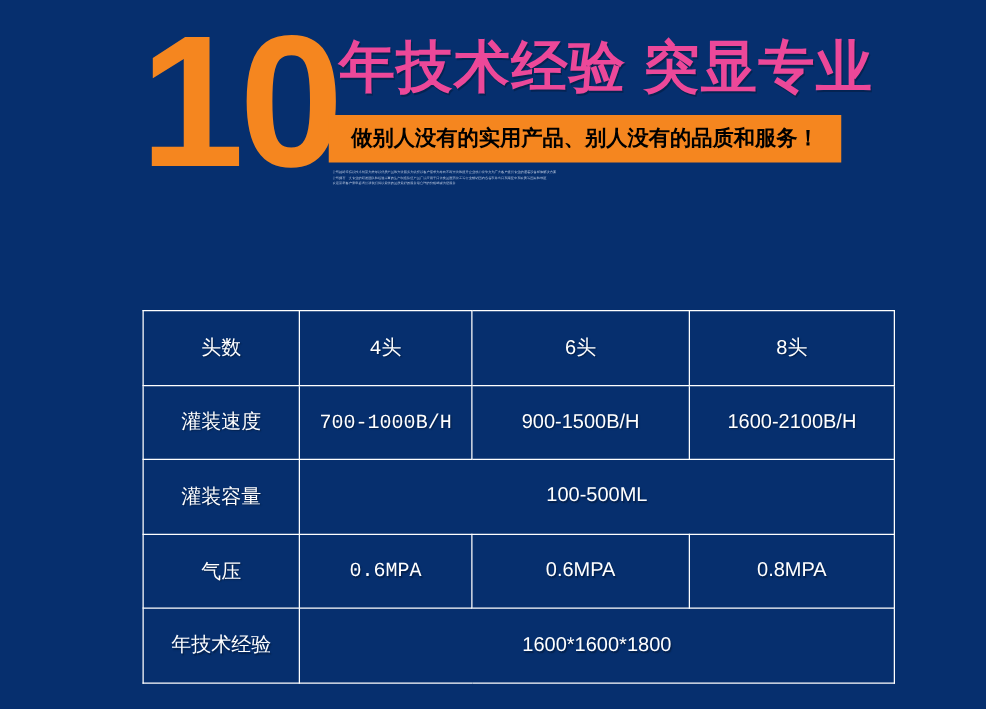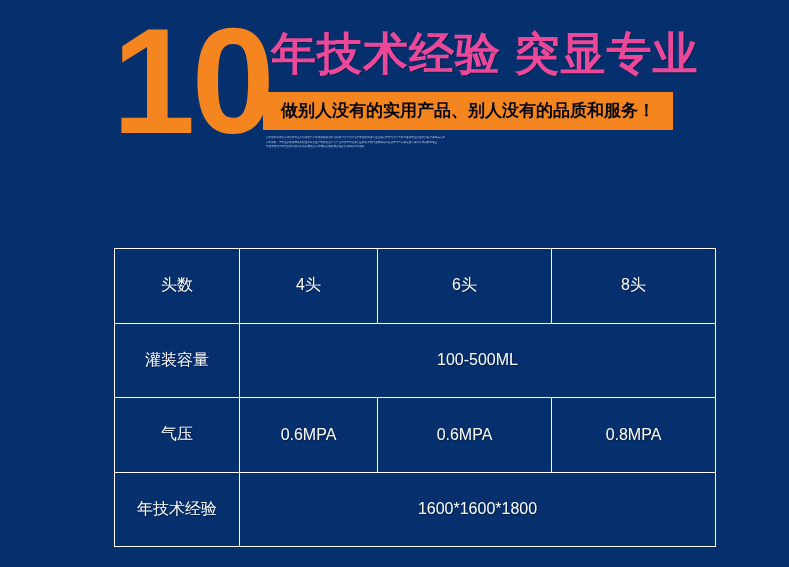--- a/index.html
+++ b/index.html
@@ -108,21 +108,21 @@
     color: #ffffff;
     font-size: 16px;
     text-align: center;
     vertical-align: middle;
     padding: 0;
     height: 37.4px;
     white-space: nowrap;
     text-shadow: 1px 1px 1px rgba(0,0,0,0.35);
   }
   td.label-cell { width: 124px; }
-  td.c4 { width: 137px; }
+  td.c4 { width: 137px; font-family: Liberation Mono, monospace; }
   td.c6 { width: 173px; }
   td.c8 { width: 163px; }
 </style>
 </head>
 <body>
 
 <div id="page">
 
   <div id="header">
 
@@ -146,20 +146,26 @@
     <table class="spec">
       <tbody>
 
         <tr>
           <td class="label-cell">头数</td>
           <td class="c4">4头</td>
           <td class="c6">6头</td>
           <td class="c8">8头</td>
         </tr>
 
+        <tr>
+          <td class="label-cell">灌装速度</td>
+          <td class="c4">700-1000B/H</td>
+          <td class="c6">900-1500B/H</td>
+          <td class="c8">1600-2100B/H</td>
+        </tr>
 
         <tr>
           <td class="label-cell">灌装容量</td>
           <td colspan="3">100-500ML</td>
         </tr>
 
 
         <tr>
           <td class="label-cell">气压</td>
           <td class="c4">0.6MPA</td>

